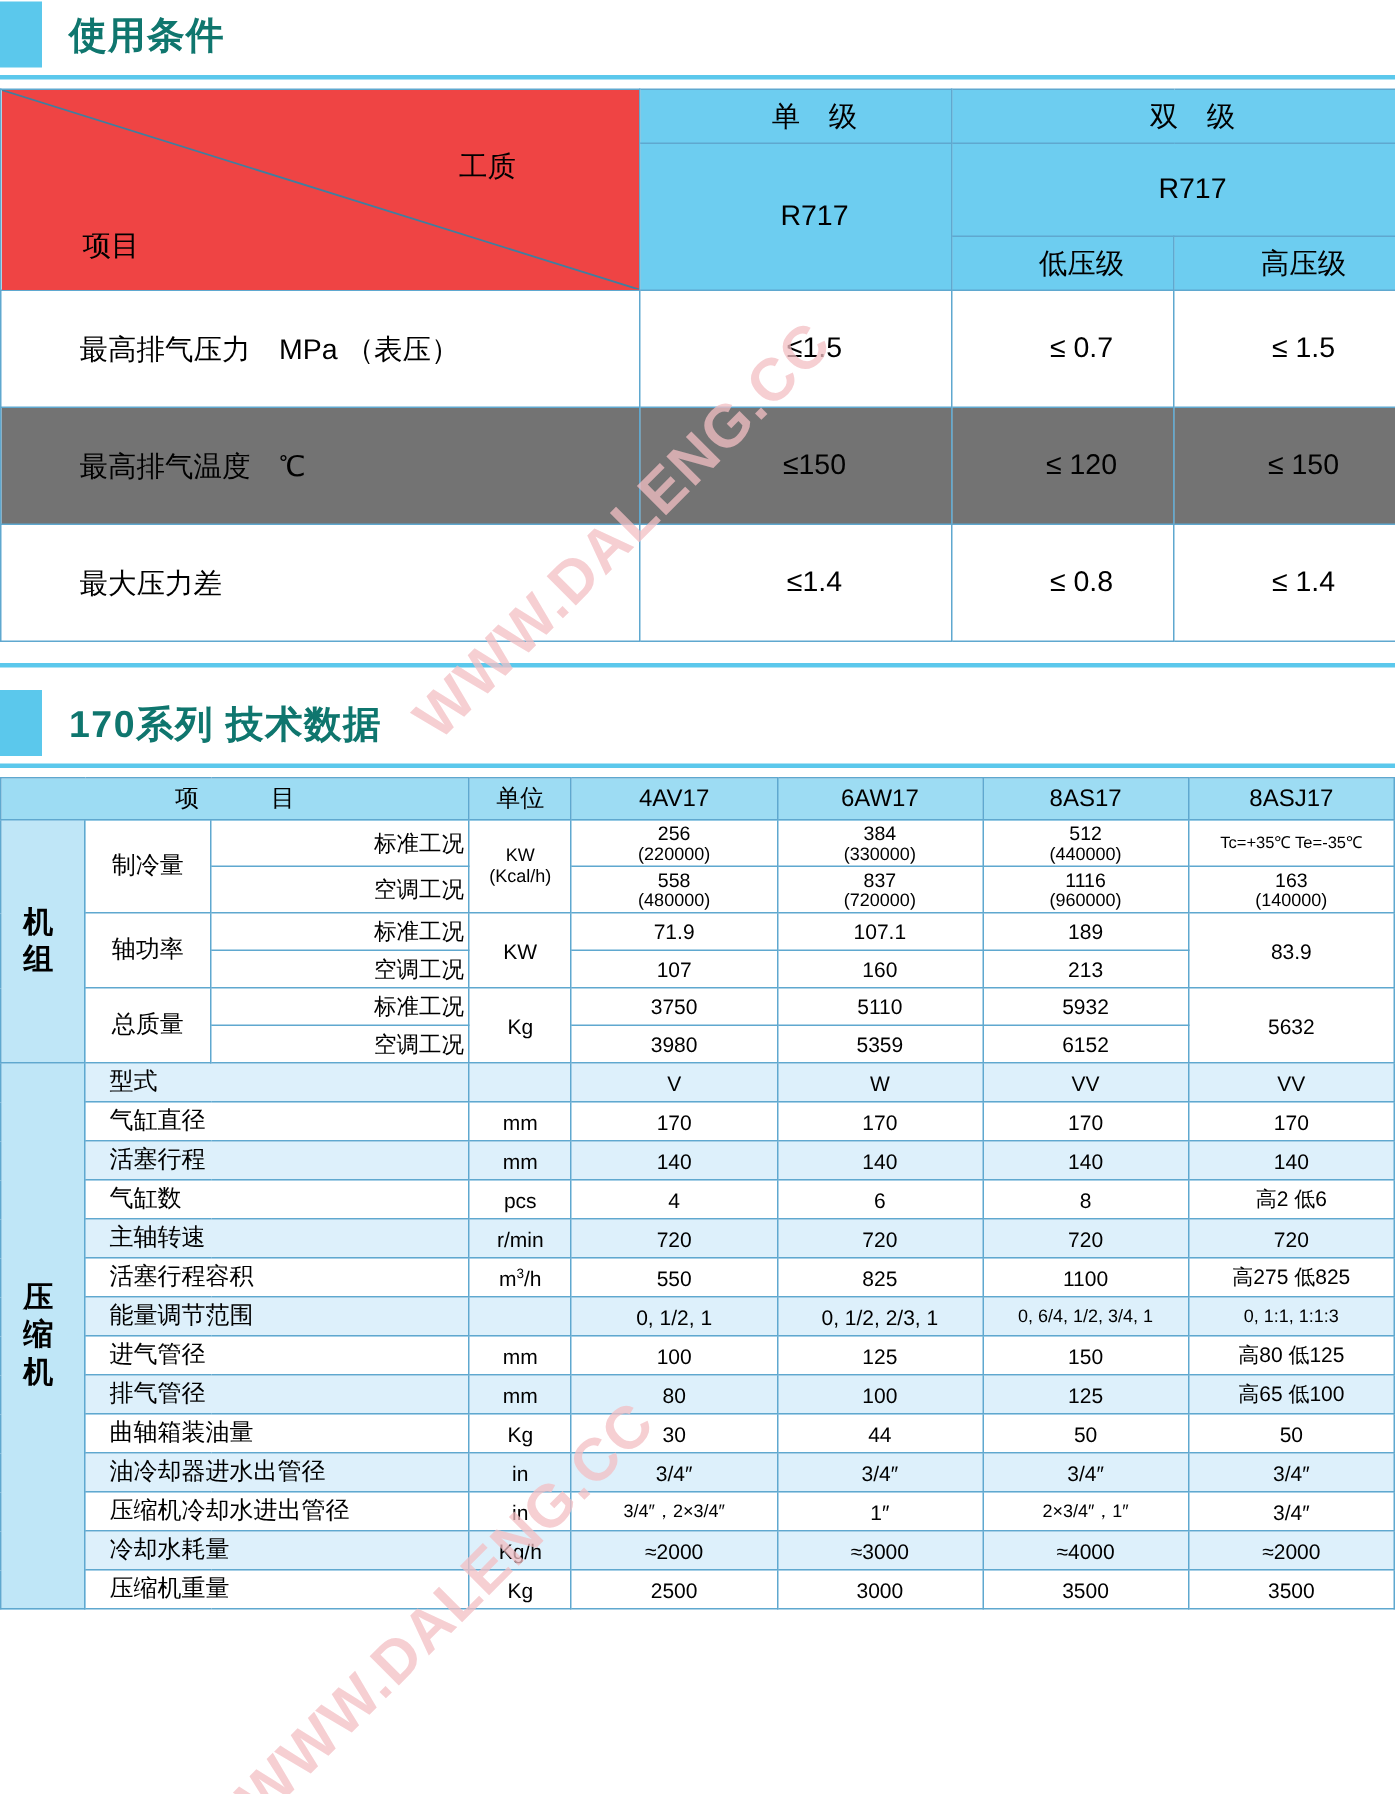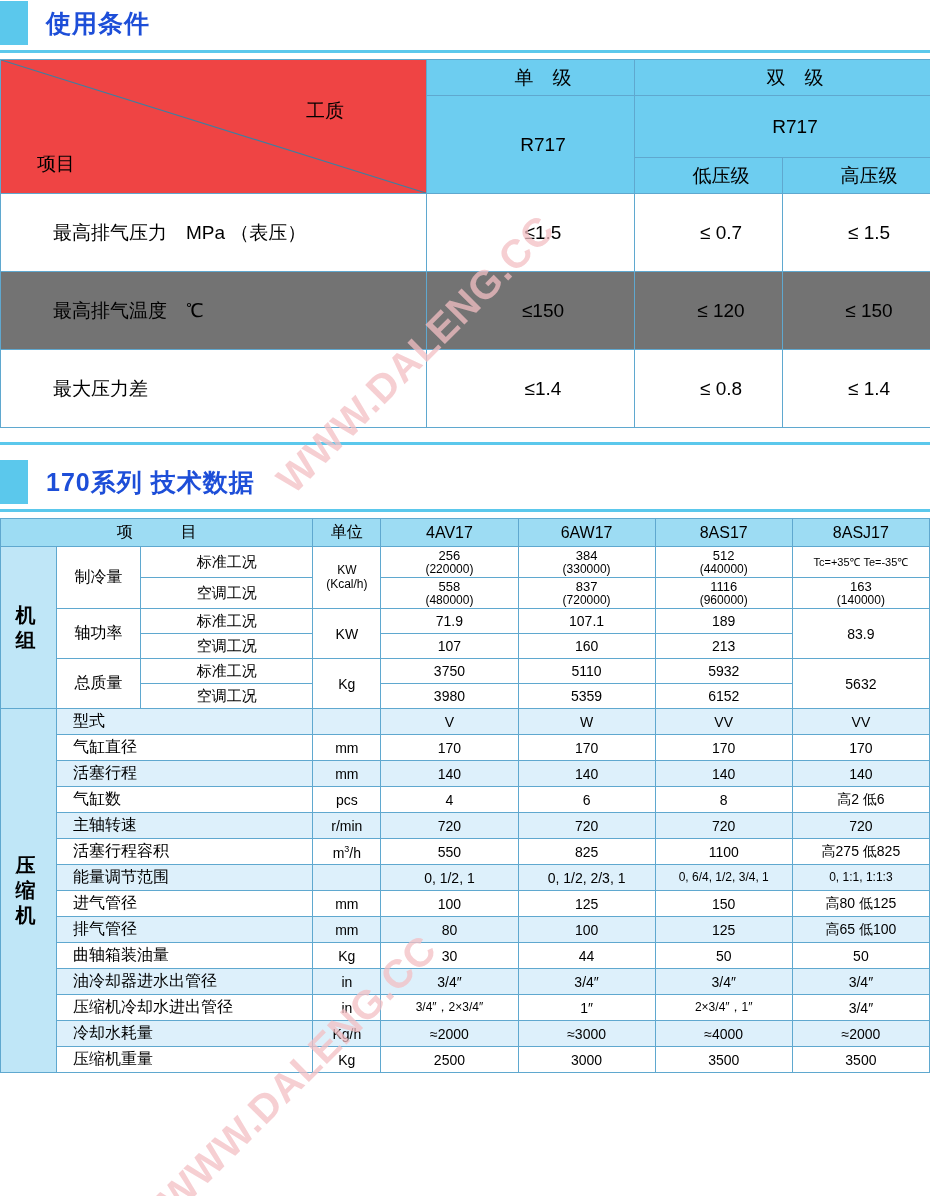--- a/index.html
+++ b/index.html
@@ -39,21 +39,21 @@
     display: flex;
     align-items: center;
   }
   .section-bar {
     width: 28px;
     height: 44px;
     background: #5bc8ec;
     flex: 0 0 28px;
   }
   .section-title {
-    color: #1d4ed8;
+    color: #0f766e;
     font-size: 25px;
     font-weight: bold;
     margin-left: 18px;
     letter-spacing: 1px;
   }
   .section-underline {
     height: 3px;
     background: #5bc8ec;
     margin: 4px 0 0 0;
   }
@@ -89,21 +89,21 @@
     left: 0; top: 0;
     width: 100%; height: 100%;
   }
   .t1 .corner .lbl-gz {
     position: absolute;
     right: 82px; top: 38px;
     font-size: 19px;
   }
   .t1 .corner .lbl-xm {
     position: absolute;
-    left: 36px; bottom: 16px;
+    left: 54px; bottom: 16px;
     font-size: 19px;
   }
   .t1 .rowlbl {
     text-align: left;
     padding-left: 52px;
     font-size: 19px;
     height: 78px;
   }
   .t1 .val { font-size: 19px; }
   .t1 .stripe { background: #737373; }
@@ -115,21 +115,21 @@
   .t2 .side {
     background: #bfe6f7;
     font-size: 20px;
     font-weight: bold;
     letter-spacing: 6px;
     width: 56px;
   }
   .t2 .side span { display: block; line-height: 1.25; }
   .t2 .lbl { text-align: left; padding-left: 16px; font-size: 16px; }
   .t2 .lbl2 { text-align: center; font-size: 16px; }
-  .t2 .lbl3 { text-align: center; font-size: 15px; }
+  .t2 .lbl3 { text-align: right; font-size: 15px; }
   .t2 .alt { background: #ddf0fb; }
   .t2 .two-line { line-height: 1.05; font-size: 13px; }
   .t2 .two-line small { font-size: 12px; display: block; }
   .t2 .tiny { font-size: 12px; line-height: 1.15; }
   sub, sup { font-size: 9px; }
 </style>
 </head>
 <body>
 
 <div class="page">

